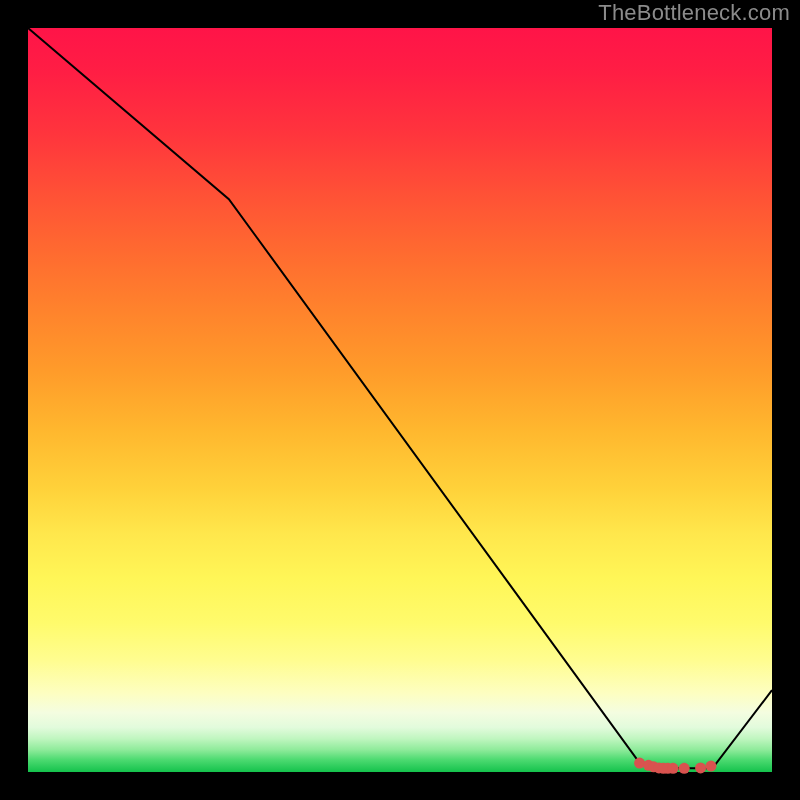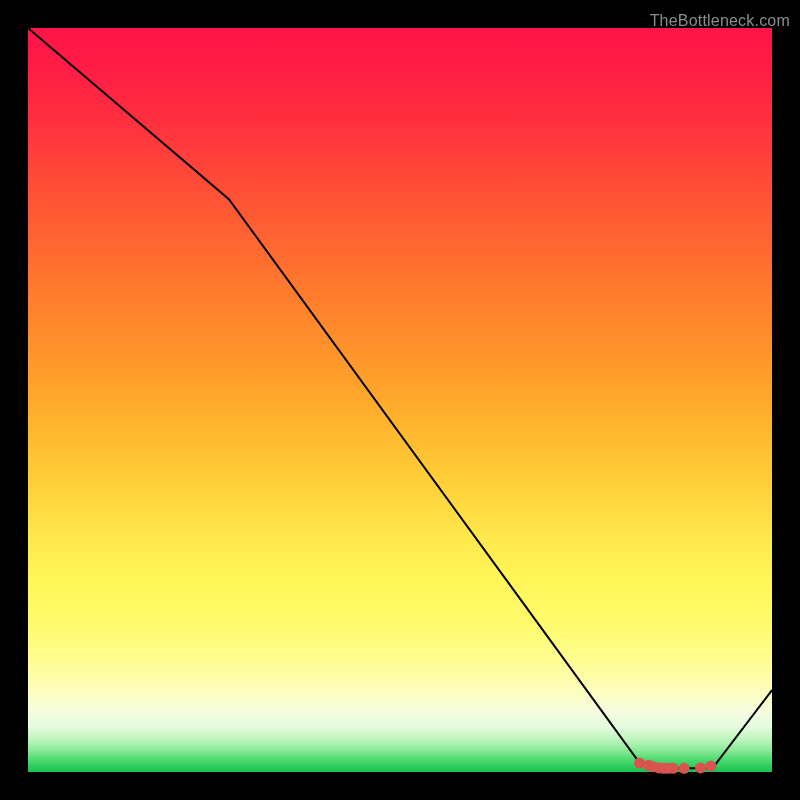--- a/index.html
+++ b/index.html
@@ -12,24 +12,24 @@
     overflow: hidden;
   }
   .canvas {
     position: relative;
     width: 800px;
     height: 800px;
     background: #000;
   }
   .watermark {
     position: absolute;
-    top: 12px;
+    top: 0;
     right: 10px;
     color: #8b8b8b;
-    font-size: 16px;
+    font-size: 22px;
     letter-spacing: 0.2px;
     font-weight: 400;
     z-index: 20;
   }
   .plot-area {
     position: absolute;
     left: 28px;
     top: 28px;
     width: 744px;
     height: 744px;

